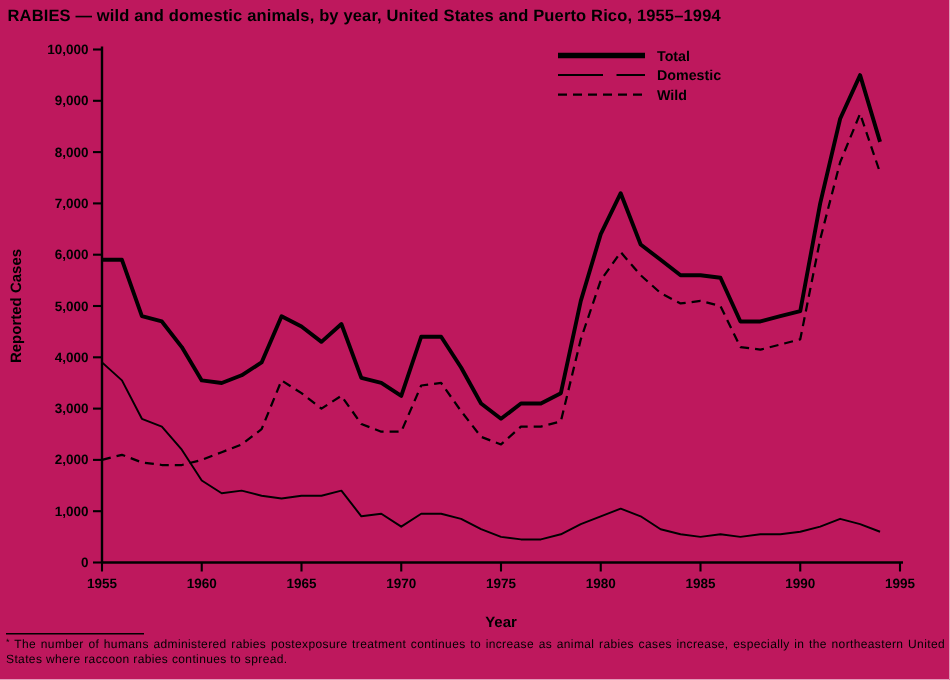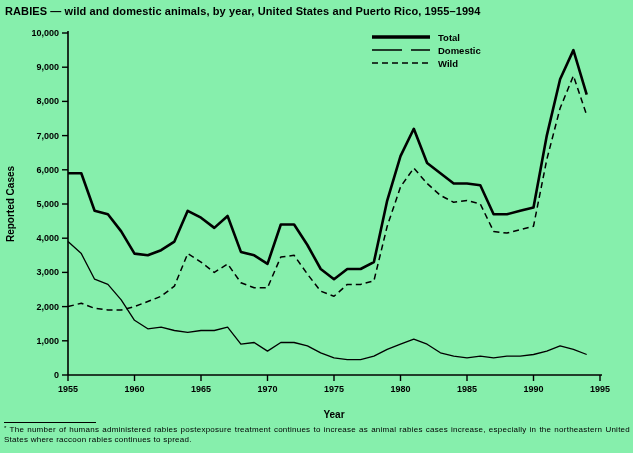--- a/index.html
+++ b/index.html
@@ -1,18 +1,18 @@
 <!DOCTYPE html>
 <html><head>
 <meta charset="utf-8">
 <style>
   * { margin: 0; padding: 0; box-sizing: border-box; }
   html, body { background: #fff; }
   body { font-family: "Liberation Sans", "DejaVu Sans", sans-serif; color: #000; }
-  .page { position: relative; width: 633px; height: 453px; background: #86efac; overflow: hidden; }
+  .page { position: relative; width: 633px; height: 453px; background: #be185d; overflow: hidden; }
   .chart-title {
     position: absolute; top: 5px; left: 5px;
     font-size: 11px; font-weight: bold; color: #000; letter-spacing: 0.1px;
     white-space: nowrap;
   }
   #chart { position: absolute; top: 0; left: 0; }
   .tick-label { font-size: 9px; font-weight: bold; fill: #000; font-family: "Liberation Sans", sans-serif; }
   .axis-label { font-size: 10px; font-weight: bold; fill: #000; font-family: "Liberation Sans", sans-serif; }
   .legend-label { font-size: 9.5px; font-weight: bold; fill: #000; font-family: "Liberation Sans", sans-serif; }
   .footnote { position: absolute; left: 4px; top: 422px; width: 626px; color: #000; }

